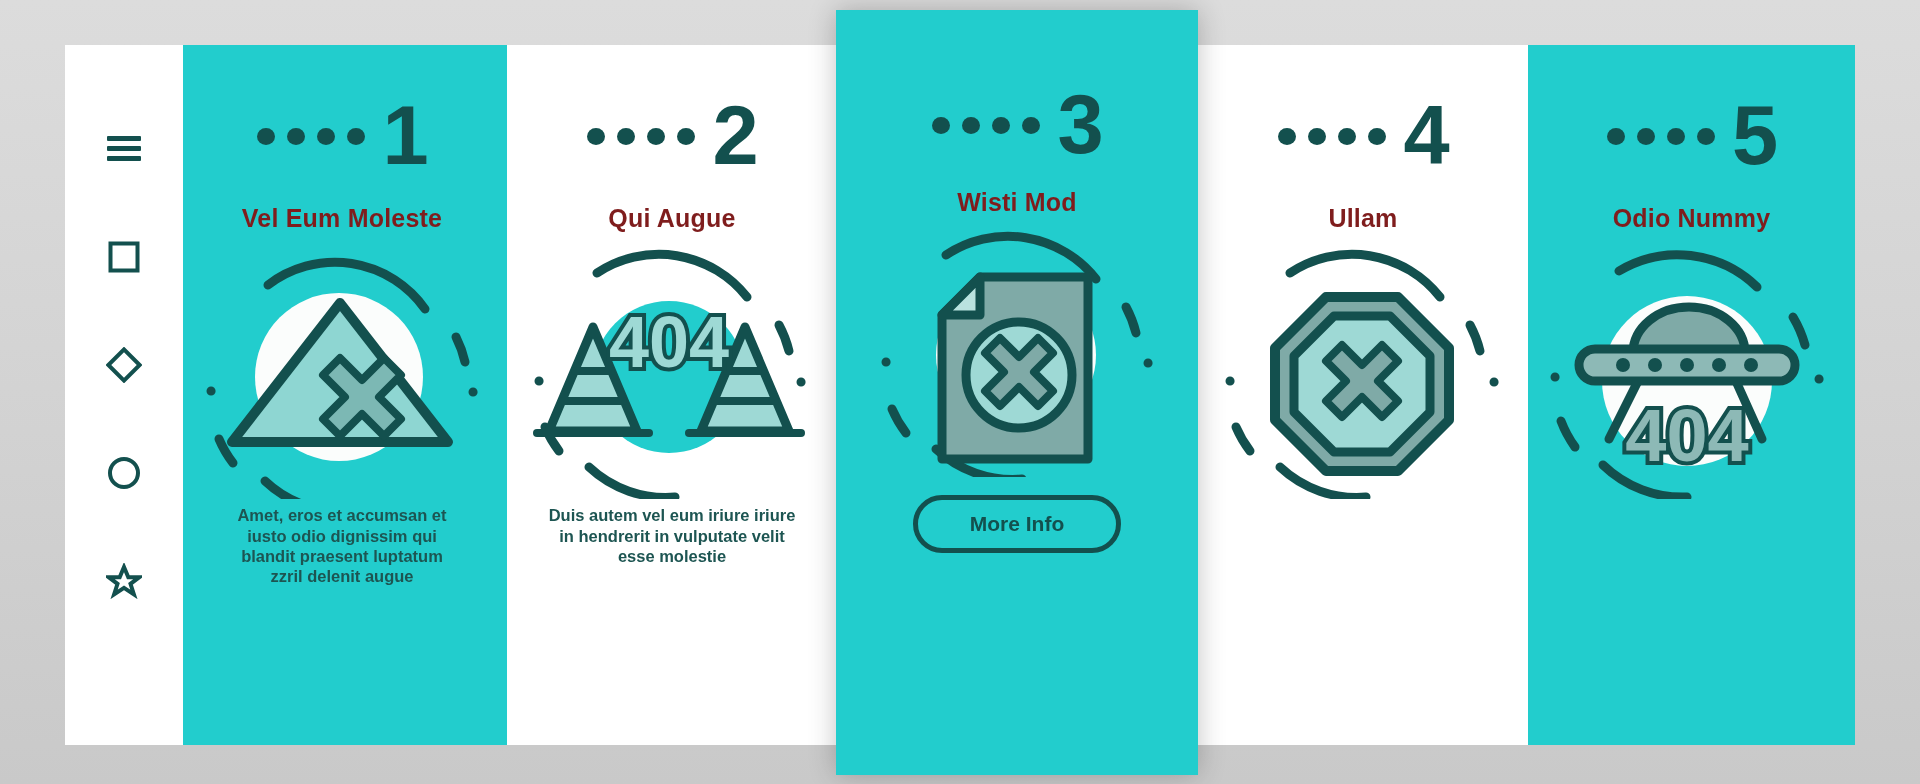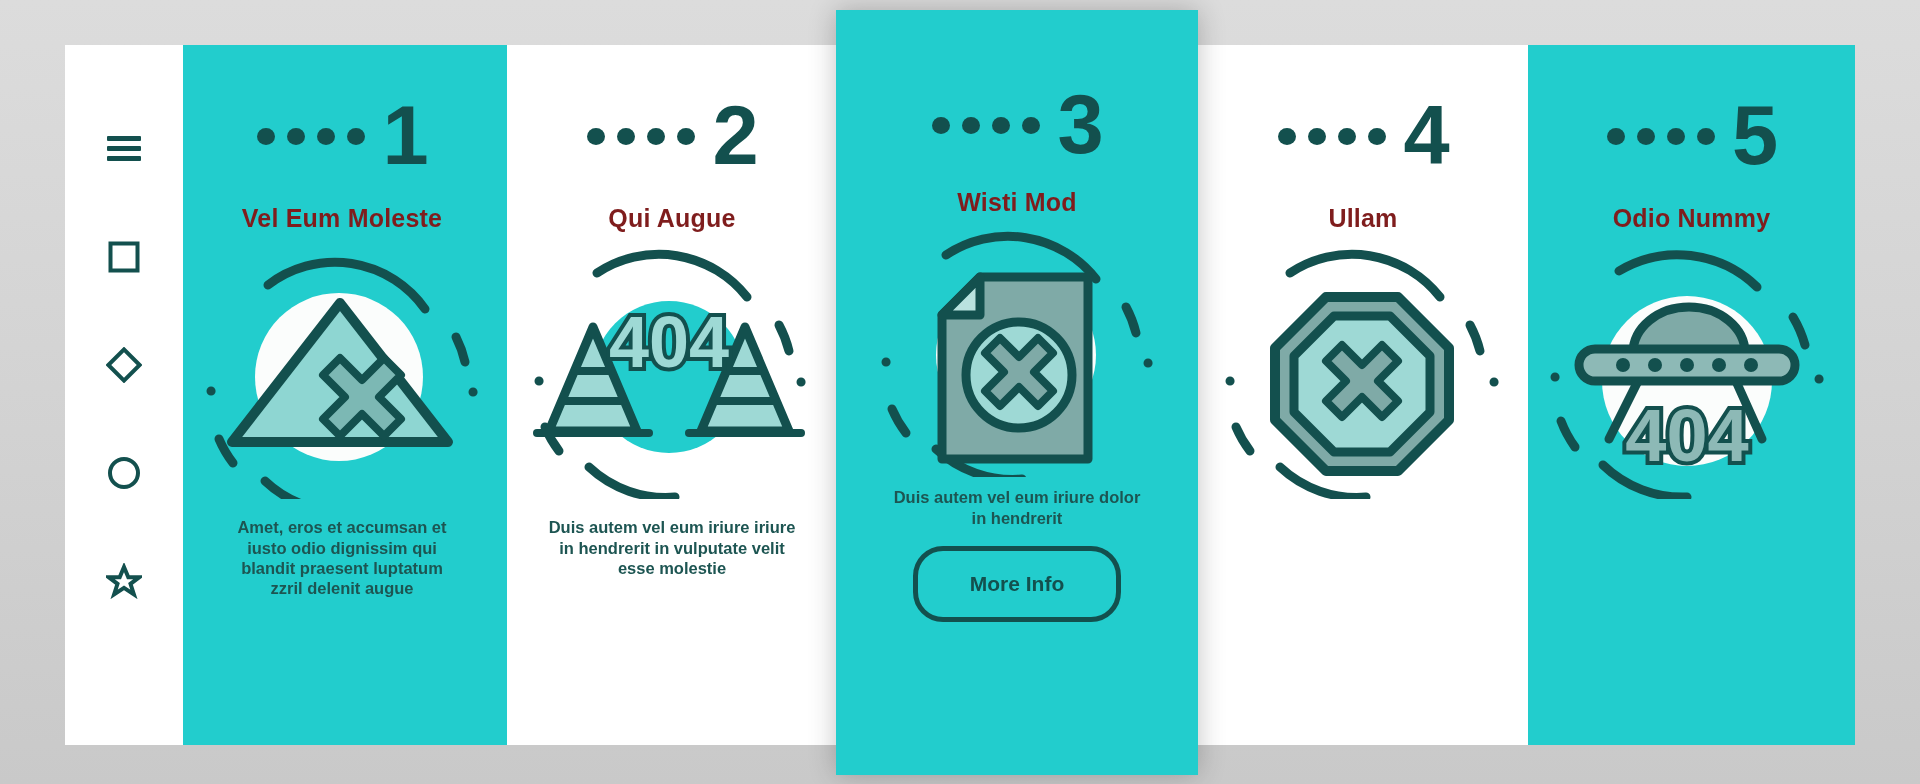--- a/index.html
+++ b/index.html
@@ -62,27 +62,27 @@
     margin-top:35px;text-align:center;letter-spacing:.2px;
   }
   .panel.featured .ptitle{margin-top:30px;}
   .art{
     margin-top:16px;width:300px;height:250px;
     display:flex;align-items:flex-end;justify-content:center;
   }
   .panel.featured .art{margin-top:10px;}
   .ptext{
     font-size:16.5px;line-height:1.23;color:#1d5552;font-weight:600;
-    text-align:center;width:250px;margin-top:18px;
+    text-align:center;width:250px;margin-top:6px;
   }
   .p1 .ptext{width:238px;}
   .p3 .ptext{width:250px;margin-top:10px;}
   .p5 .ptext{width:255px;}
   .morebtn{
-    margin-top:18px;width:208px;height:76px;border-radius:30px;
+    margin-top:18px;width:208px;height:58px;border-radius:30px;
     border:5px solid #13504e;background:transparent;
     color:#13504e;font-size:21px;font-weight:bold;
     font-family:"Liberation Sans", sans-serif;
     cursor:pointer;display:flex;align-items:center;justify-content:center;
   }
 </style>
 </head>
 <body>
 
 <div id="stage">
@@ -205,21 +205,20 @@
           <path d="M14 135 a3 3 0 0 0 .1 0"></path>
           <path d="M20 182 A112 112 0 0 0 34 206"></path>
           <path d="M64 222 A112 112 0 0 0 150 252"></path>
         </g>
         <path d="M108 50 L216 50 L216 232 L70 232 L70 88 Z" fill="#7faaa7" stroke="#13504e" stroke-width="9" stroke-linejoin="round"></path>
         <path d="M108 50 L108 88 L70 88 Z" fill="#b9e2df" stroke="#13504e" stroke-width="9" stroke-linejoin="round"></path>
         <circle cx="147" cy="148" r="53" fill="#9ed9d5" stroke="#13504e" stroke-width="9"></circle>
         <path d="M147 130 l19 -19 l15 15 l-19 19 l19 19 l-15 15 l-19 -19 l-19 19 l-15 -15 l19 -19 l-19 -19 l15 -15 Z" fill="#7faaa7" stroke="#13504e" stroke-width="8" stroke-linejoin="round"></path>
       </svg>
     </div>
-    <div class="ptext">Duis autem vel eum iriure dolor in hendrerit</div>
     <button class="morebtn">More Info</button>
   </div>
 
   <div class="panel white p4">
     <div class="stepline">
       <span class="dot"></span>
       <span class="dot"></span>
       <span class="dot"></span>
       <span class="dot"></span>
       <span class="stepnum">4</span>

